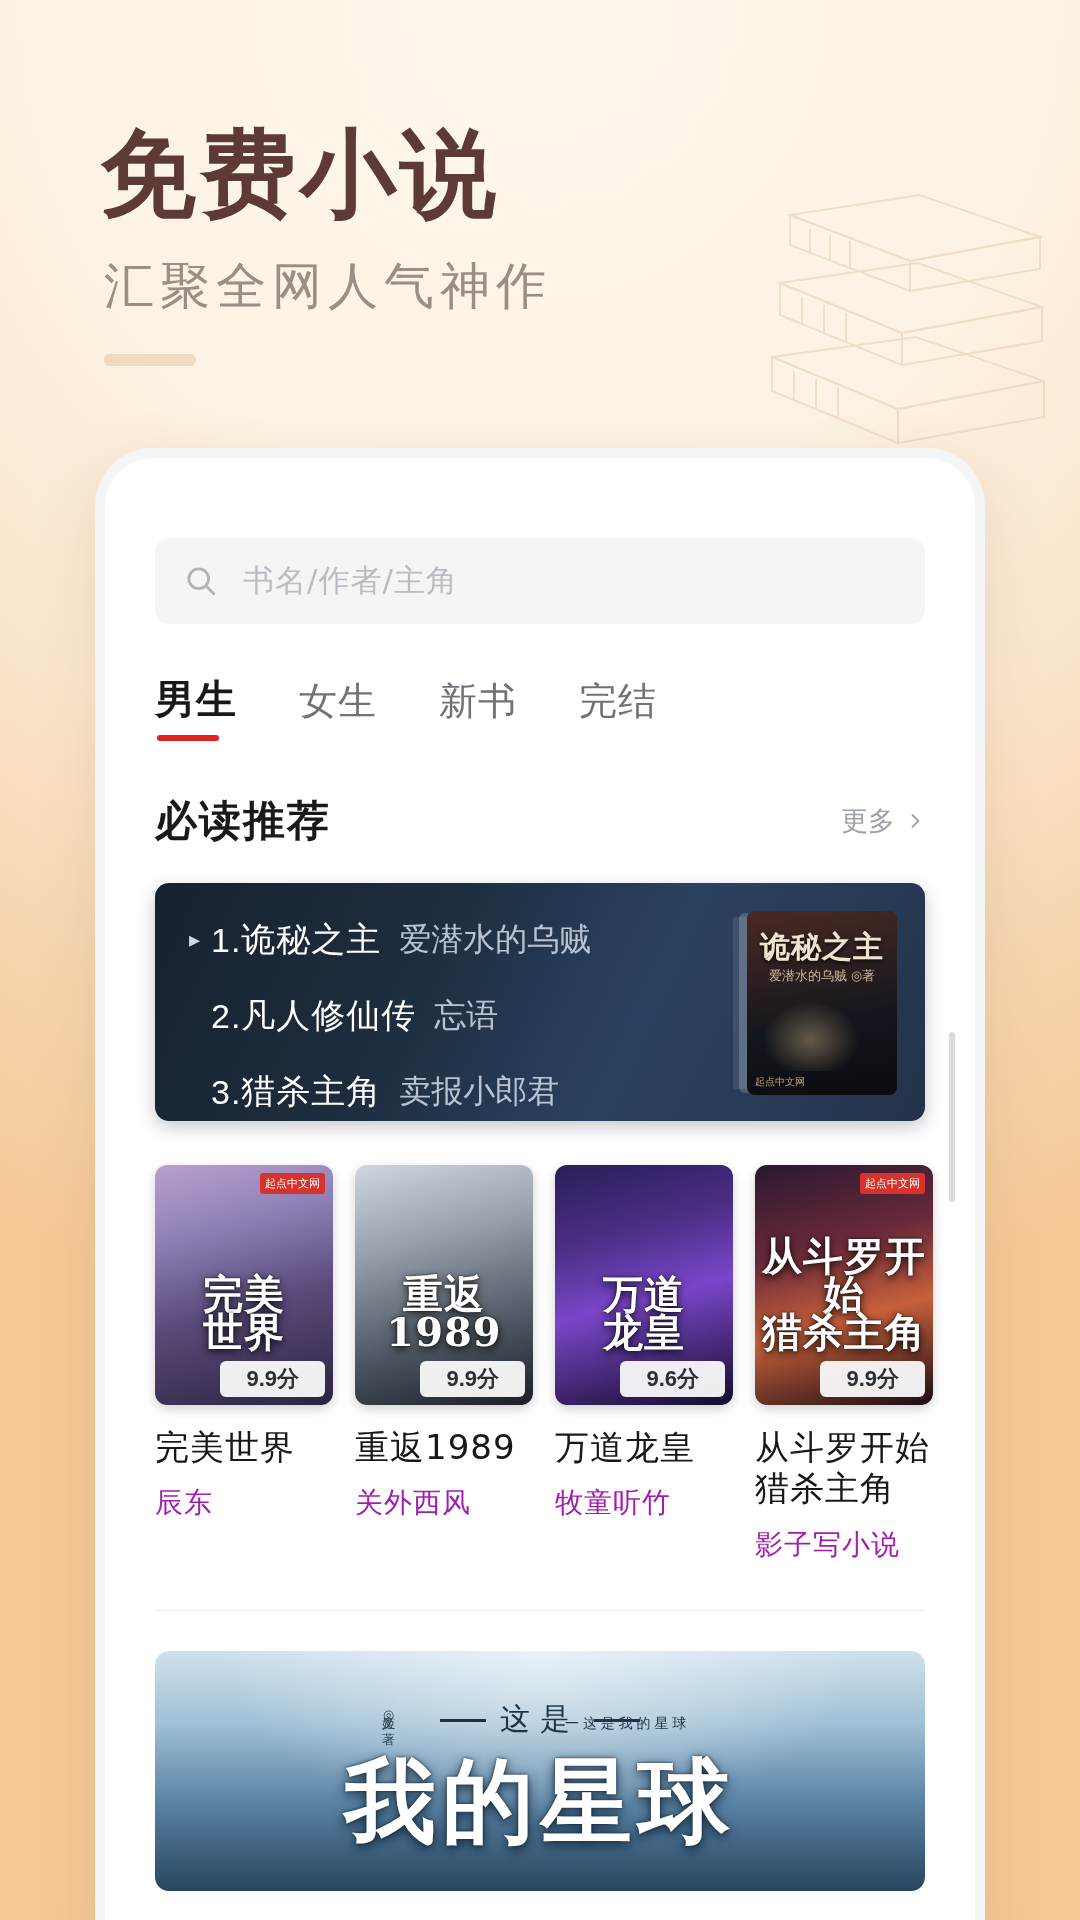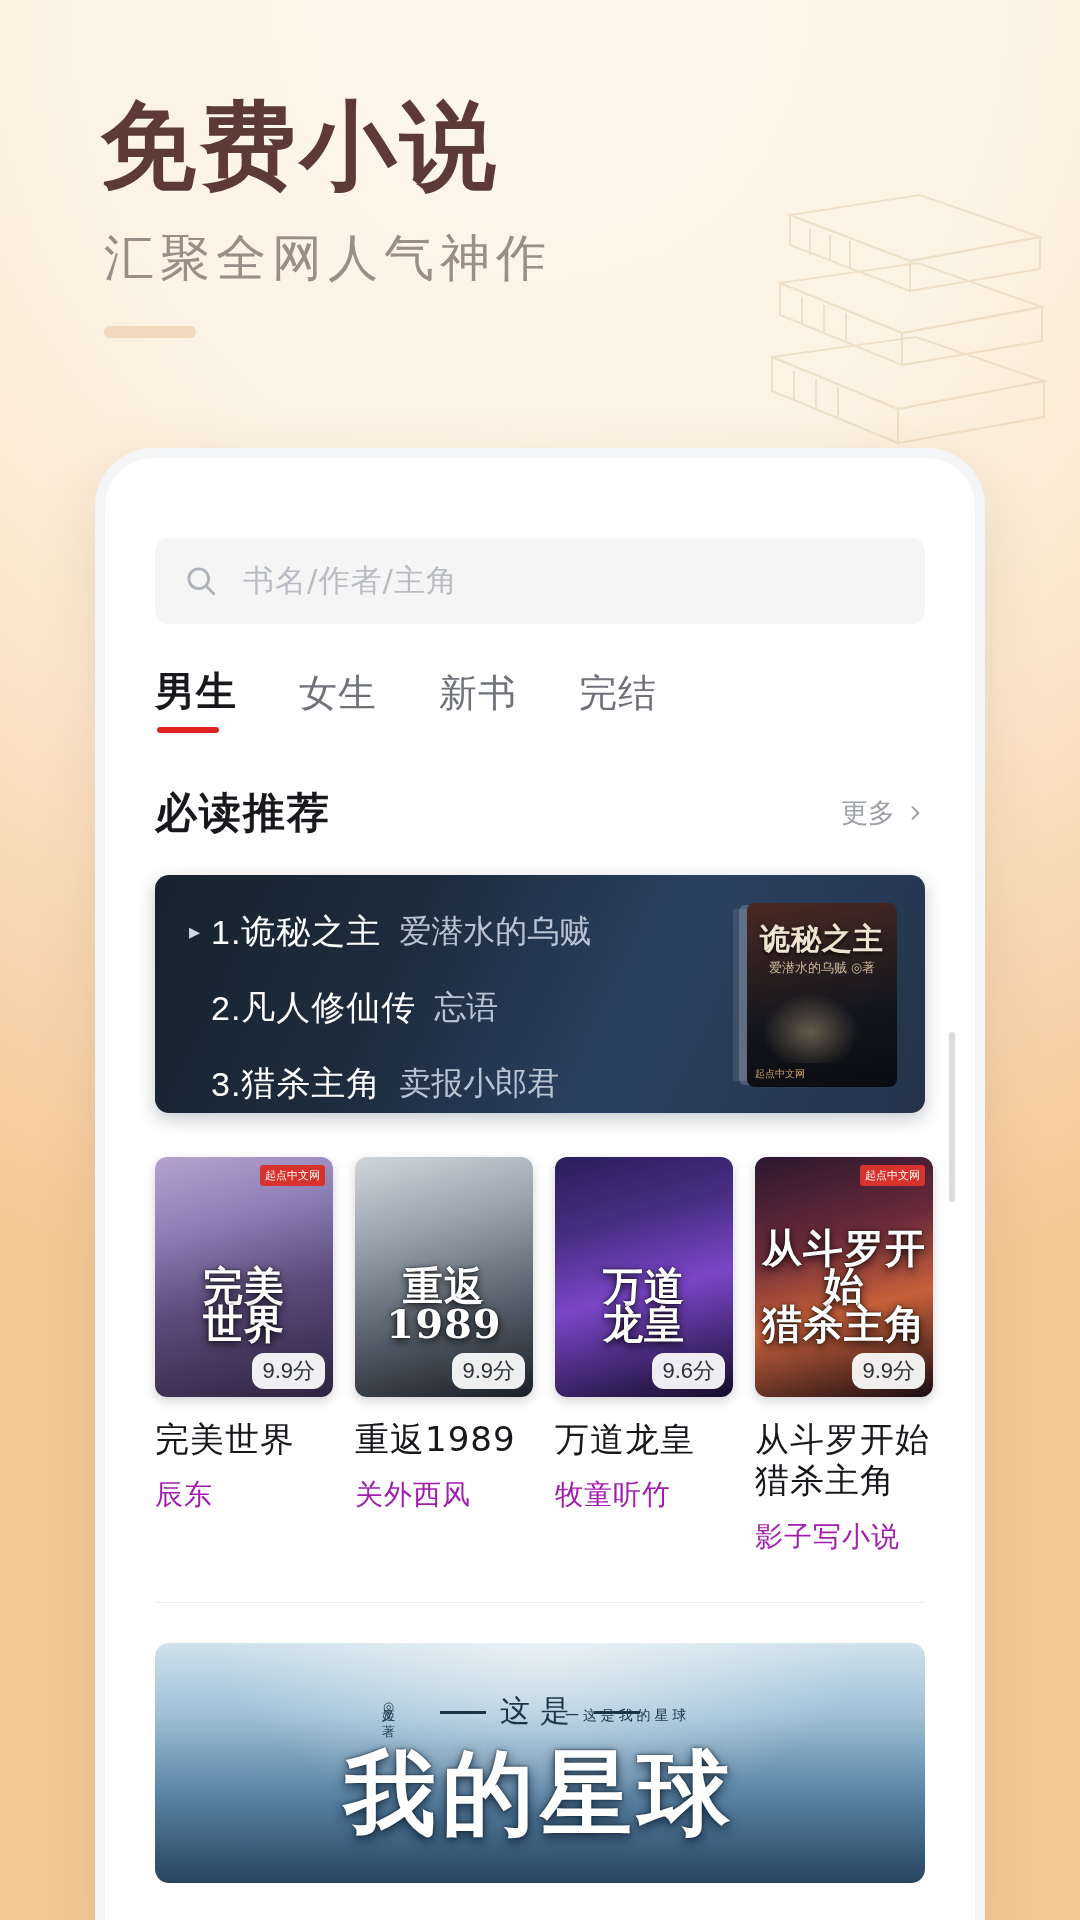--- a/index.html
+++ b/index.html
@@ -15,21 +15,21 @@
     overflow:hidden;
   }
 
   
   .book-deco{
     position:absolute;right:30px;top:185px;width:300px;height:290px;
     opacity:.55;pointer-events:none;
   }
 
   
-  .hero{position:absolute;left:100px;top:96px;width:760px;}
+  .hero{position:absolute;left:100px;top:124px;width:760px;}
   .hero-title{
     font-family:"DejaVu Serif","Liberation Serif",serif;
     font-weight:700;font-size:96px;line-height:1.05;color:#5d3a36;
     letter-spacing:4px;margin:0;
     text-shadow:0 1px 0 rgba(255,255,255,.4);
   }
   .hero-sub{
     font-family:"DejaVu Serif","Liberation Serif",serif;
     font-size:50px;color:#9b8e86;letter-spacing:6px;margin:28px 0 0 4px;font-weight:400;
   }
@@ -64,21 +64,21 @@
   .search-ph{
     margin-left:24px;color:#b9bcc2;font-size:31px;letter-spacing:1px;
     font-family:"DejaVu Sans","Liberation Sans",sans-serif;
   }
 
   
   .tabs{display:flex;align-items:flex-end;margin-top:40px;gap:62px;position:relative;}
   .tab{
     font-size:38px;color:#6f7379;
     font-family:Liberation Mono, monospace;
-    padding-bottom:14px;position:relative;letter-spacing:1px;
+    padding-bottom:14px;position:relative;letter-spacing:1px;margin-top:8px;
   }
   .tab.active{color:#16181c;font-weight:700;font-size:40px;}
   .tab.active::after{
     content:"";position:absolute;left:2px;bottom:0;width:62px;height:6px;
     background:#e0231f;border-radius:3px;
   }
 
   
   .sec-head{display:flex;justify-content:space-between;margin-top:52px;}
   .sec-title{
@@ -137,21 +137,21 @@
     font-size:40px;color:#fff;letter-spacing:1px;
     text-shadow:0 3px 8px rgba(0,0,0,.85),0 0 2px rgba(0,0,0,.9);
     line-height:.95;
   }
   .cover .clogo{
     position:absolute;right:8px;top:8px;background:#d7322c;color:#fff;font-size:11px;
     padding:3px 5px;border-radius:3px;letter-spacing:0;
   }
   .score{
     position:absolute;right:8px;bottom:8px;background:rgba(255,255,255,.92);
-    color:#2b2f36;font-size:22px;padding:3px 10px;border-radius:12px;font-weight:400;
+    color:#2b2f36;font-size:22px;padding:3px 26px;border-radius:6px;font-weight:700;
   }
   .bname{
     margin-top:22px;font-size:34px;color:#16181c;line-height:1.22;letter-spacing:1px;
     font-family:"DejaVu Sans","Liberation Sans",sans-serif;
   }
   .bauthor{margin-top:16px;font-size:28px;color:#a21caf;letter-spacing:1px;}
 
   .divider{height:1px;background:#eeeff1;margin:46px 0 0 0;}
 
   

